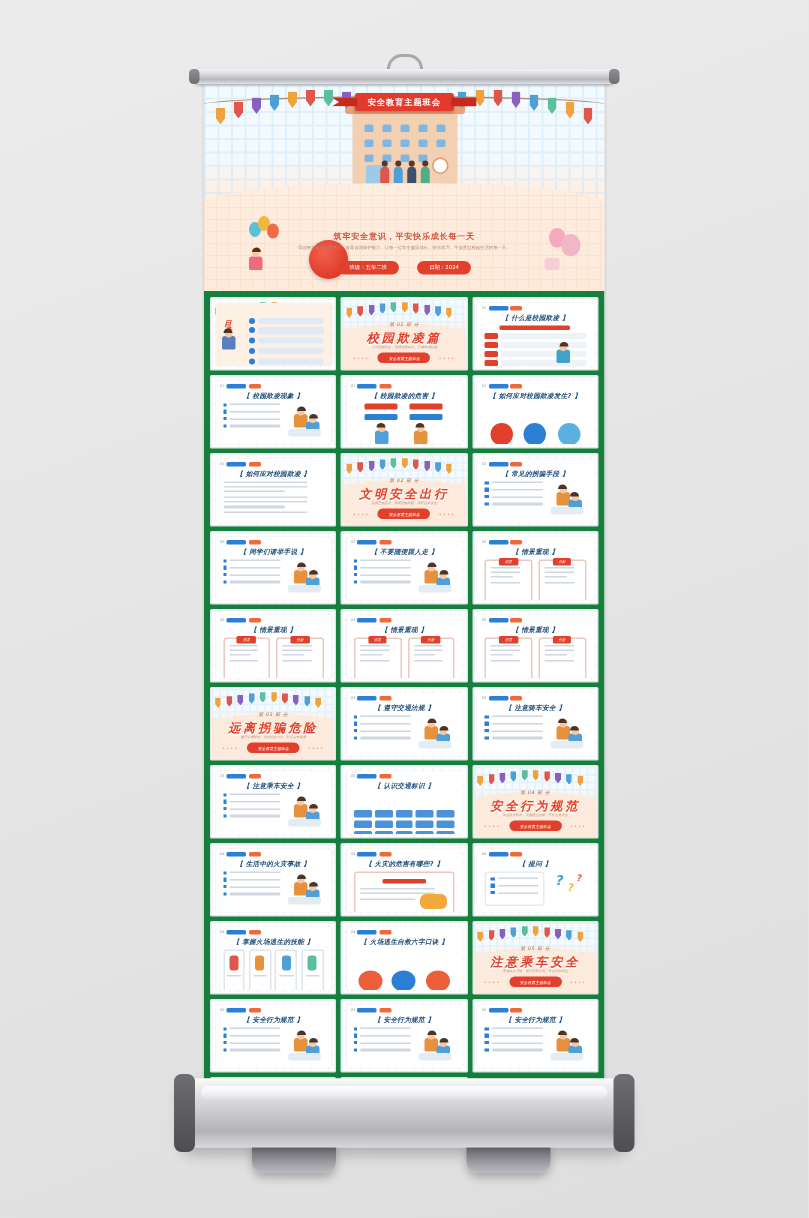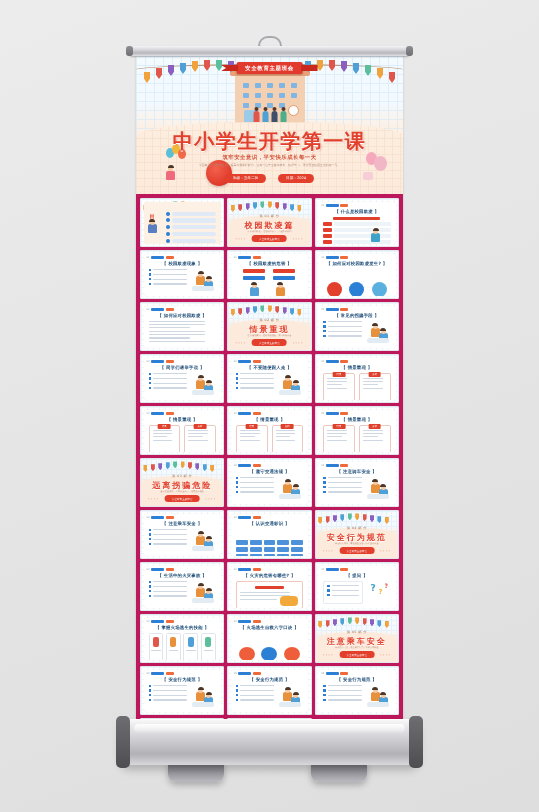--- a/index.html
+++ b/index.html
@@ -93,22 +93,22 @@
     font-size:5.4px;color:#d2553d;letter-spacing:.5px;font-weight:bold;}
   .microtext{position:absolute;left:34px;right:34px;top:107px;text-align:center;
     font-size:2.9px;color:#b08878;line-height:1.5;}
   .pills{position:absolute;left:0;right:0;top:118px;display:flex;justify-content:center;gap:12px;}
   .pill{background:#e2402c;color:#fff;font-size:3.6px;padding:2.4px 8px;border-radius:7px;white-space:nowrap;}
   .redseal{position:absolute;left:70px;top:104px;width:26px;height:26px;border-radius:50%;
     background:radial-gradient(circle at 38% 34%,#f4604c,#d62b1c);box-shadow:0 1px 3px rgba(0,0,0,.2);}
 
   
   .grid{position:relative;width:100%;padding:4px 4px 8px;box-sizing:border-box;
-    background:#be185d;
-    display:grid;grid-template-columns:repeat(3,1fr);gap:3px;}
+    background:#15803d;
+    display:grid;grid-template-columns:repeat(3,1fr);gap:3px;font-style:italic;}
   .slide{position:relative;height:47px;background:#fff;overflow:hidden;
     border:.5px solid #e3e6ea;border-radius:1px;}
   .slide .sgrid{position:absolute;inset:0;
     background-image:linear-gradient(#dbeefb 1px,transparent 1px),linear-gradient(90deg,#dbeefb 1px,transparent 1px);
     background-size:6px 6px;opacity:.5;}
   .slide .inner{position:absolute;left:2.5px;top:2.5px;right:2.5px;bottom:2.5px;
     background:#fff;border-radius:2px;box-shadow:0 0 1px rgba(0,0,0,.12);overflow:hidden;}
   .tagline{position:absolute;left:3px;top:2.5px;display:flex;align-items:center;gap:1.5px;}
   .tagline .n{font-size:2.4px;color:#8ba0b4;}
   .tagline .b{height:2.6px;width:13px;background:#2b7fd4;border-radius:1px;}
@@ -235,21 +235,20 @@
       <div class="blob" style="left:42px;top:93px;width:8px;height:10px;background:#ef6a4a"></div>
       <div class="person" style="left:30px;top:110px">
         <div class="h"></div>
           <div class="b" style="background:#ef6a7a"></div>
       </div>
 
       <div class="blob" style="right:26px;top:96px;width:11px;height:13px;background:#f6a8bd"></div>
       <div class="blob" style="right:16px;top:100px;width:13px;height:15px;background:#f2b7c7"></div>
       <div class="blob" style="right:30px;top:116px;width:10px;height:8px;background:#f7cdd8;border-radius:2px"></div>
 
-      <div class="maintitle">中小学生开学第一课</div>
       <div class="subtitle">筑牢安全意识，平安快乐成长每一天</div>
       <div class="microtext">牢固树立安全防范意识，提高自我保护能力，让每一位学生健康成长，快乐学习，平安度过校园生活的每一天。</div>
       <div class="pills">
         <div class="pill">班级：五年二班</div>
         <div class="pill">日期：2024</div>
       </div>
     </div>
 
     <div class="grid" id="slidegrid">
         <div class="slide">
@@ -478,21 +477,21 @@
               <span style="position:absolute;left:30%;top:3.35px;width:4px;height:7px;background:#4f9fd8;clip-path:polygon(0 0,100% 0,100% 62%,50% 100%,0 62%)"></span>
               <span style="position:absolute;left:39%;top:2.45px;width:4px;height:7px;background:#5bbf9c;clip-path:polygon(0 0,100% 0,100% 62%,50% 100%,0 62%)"></span>
               <span style="position:absolute;left:48%;top:2.45px;width:4px;height:7px;background:#f0a33c;clip-path:polygon(0 0,100% 0,100% 62%,50% 100%,0 62%)"></span>
               <span style="position:absolute;left:57%;top:3.35px;width:4px;height:7px;background:#e0564a;clip-path:polygon(0 0,100% 0,100% 62%,50% 100%,0 62%)"></span>
               <span style="position:absolute;left:66%;top:4.25px;width:4px;height:7px;background:#8b5fc0;clip-path:polygon(0 0,100% 0,100% 62%,50% 100%,0 62%)"></span>
               <span style="position:absolute;left:75%;top:5.15px;width:4px;height:7px;background:#4f9fd8;clip-path:polygon(0 0,100% 0,100% 62%,50% 100%,0 62%)"></span>
               <span style="position:absolute;left:84%;top:6.05px;width:4px;height:7px;background:#f0a33c;clip-path:polygon(0 0,100% 0,100% 62%,50% 100%,0 62%)"></span>
             </div>
       <div class="lower"></div>
       <div class="dpart">第 02 部 分</div>
-      <div class="dtitle">情景重现</div>
+      <div class="dtitle">文明安全出行</div>
       <div class="dsub">提高警惕意识，远离拐骗危险，保护自身安全</div>
       <div class="ddots l">••••</div>
       <div class="ddots r">••••</div>
       <div class="dpill">安全教育主题班会</div>
     </div>
         </div>
         <div class="slide">
           <div class="sgrid"></div>
       <div class="inner">
         <div class="tagline">

